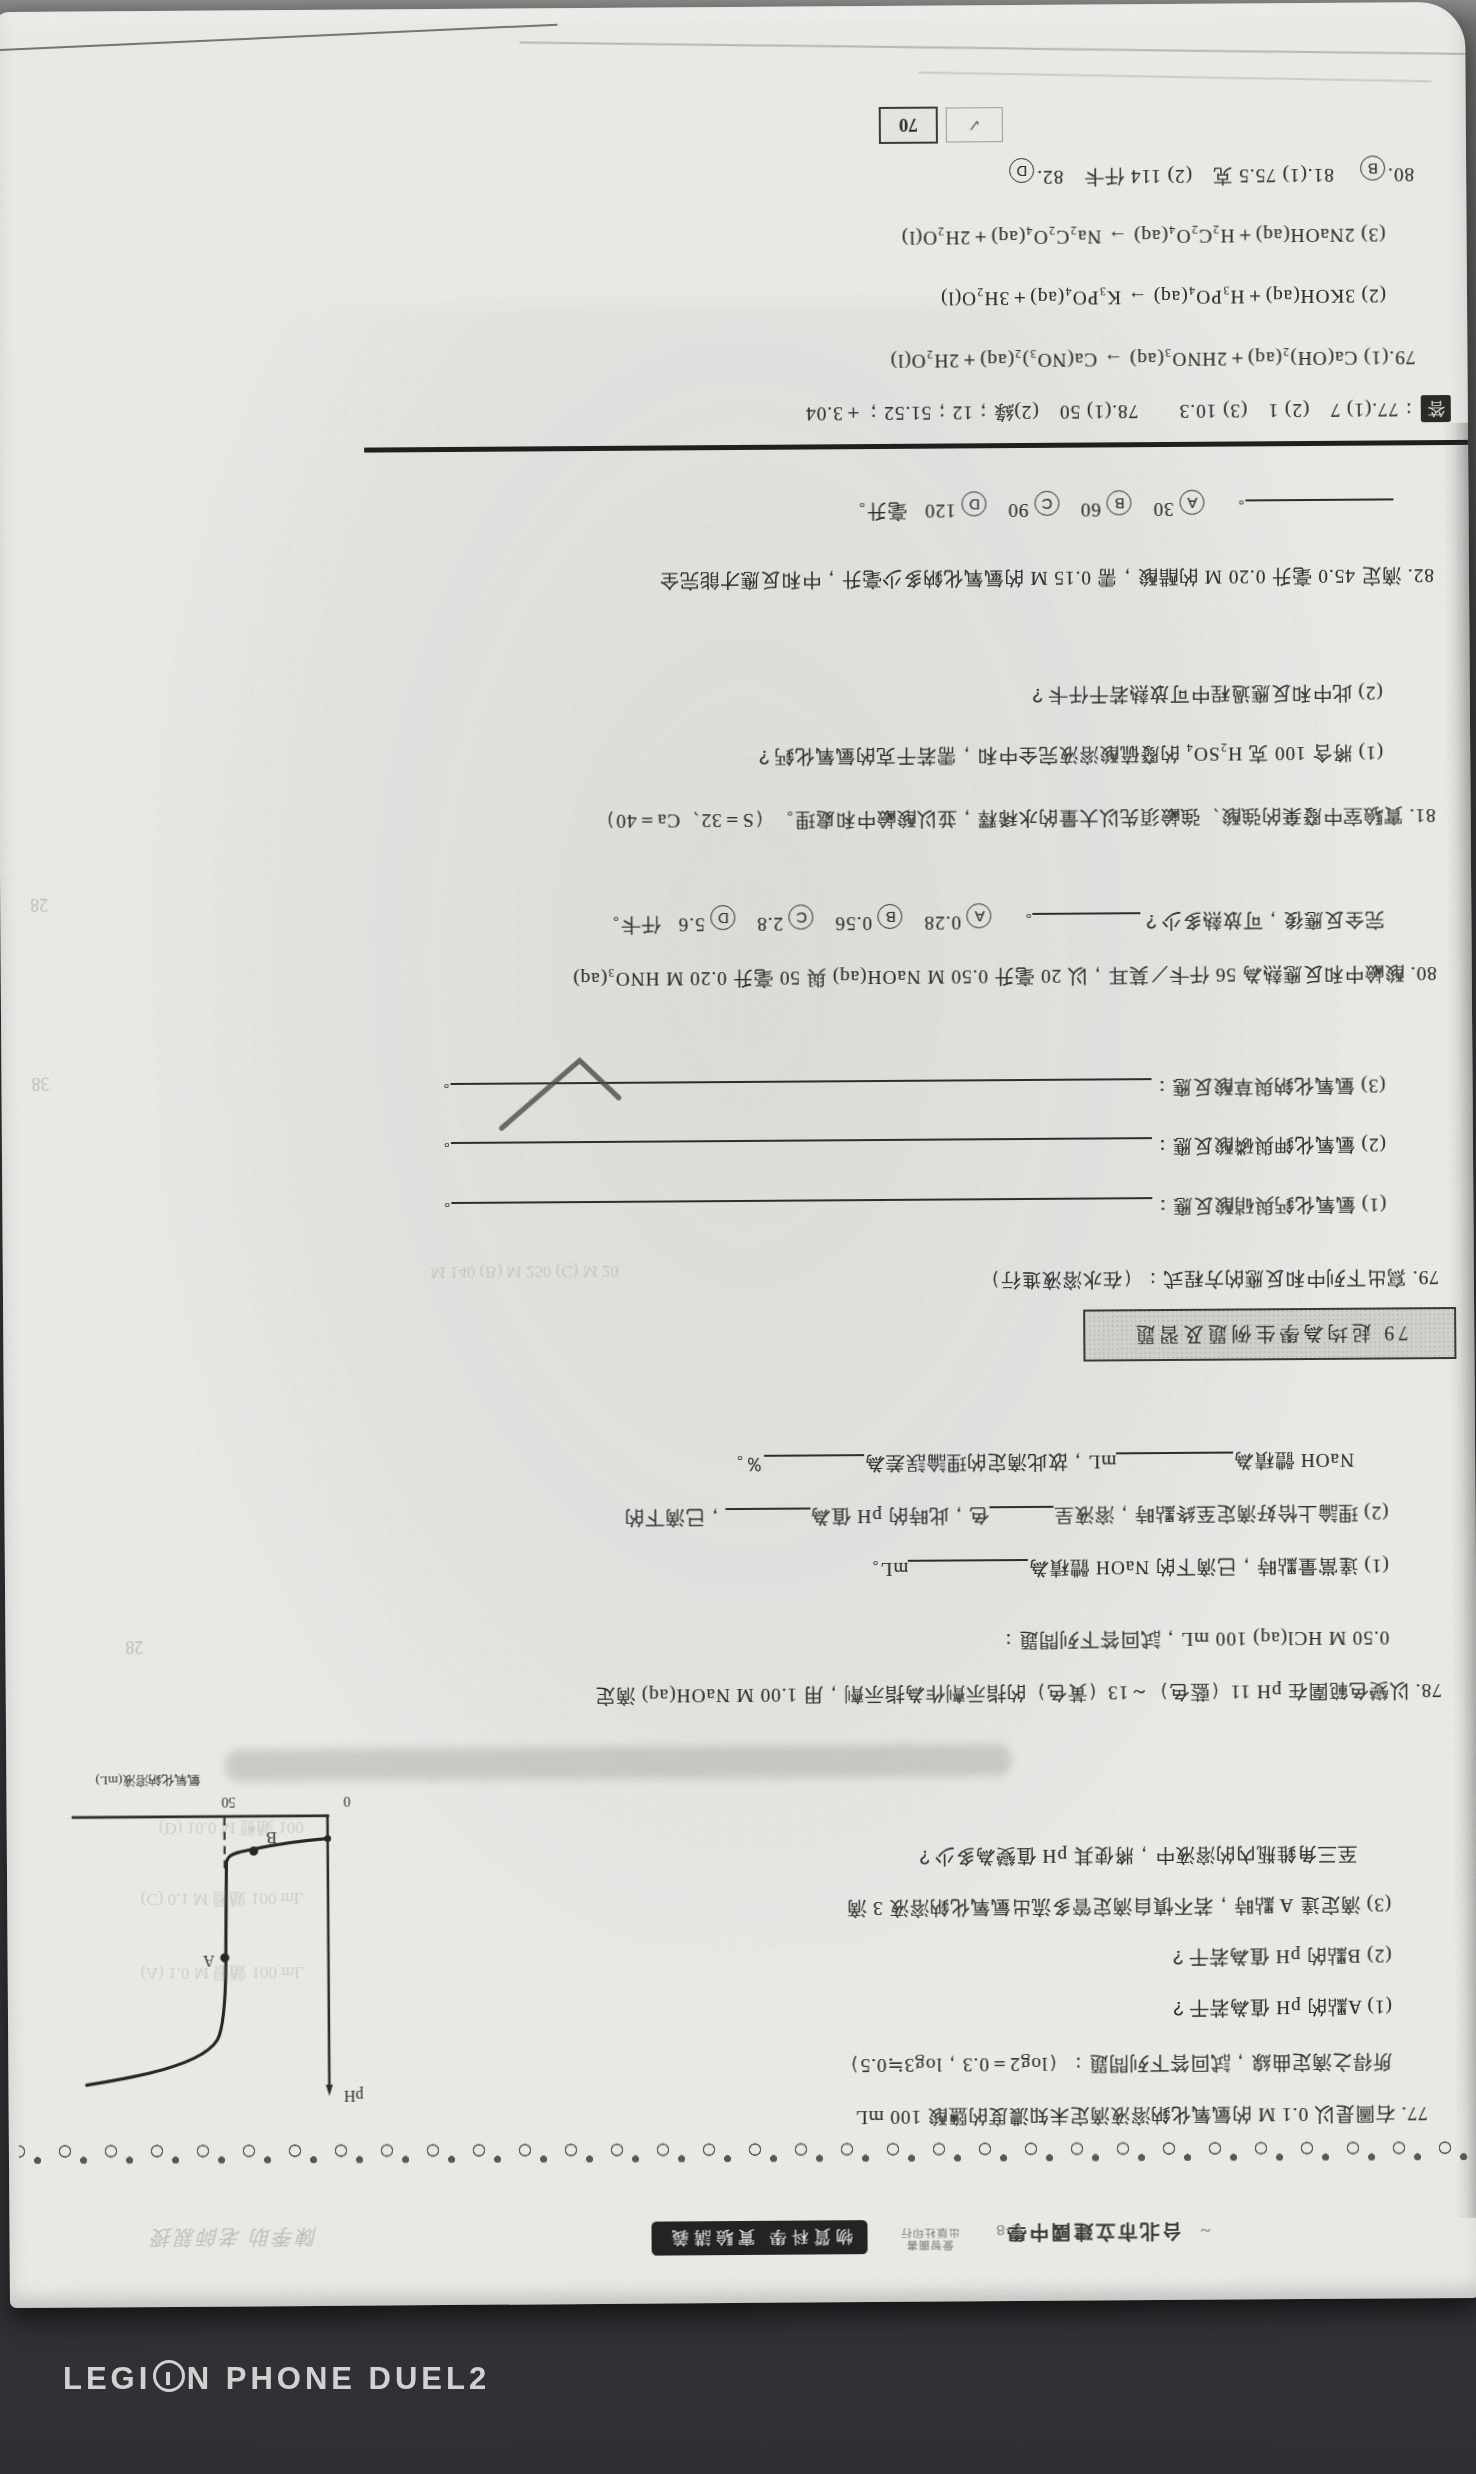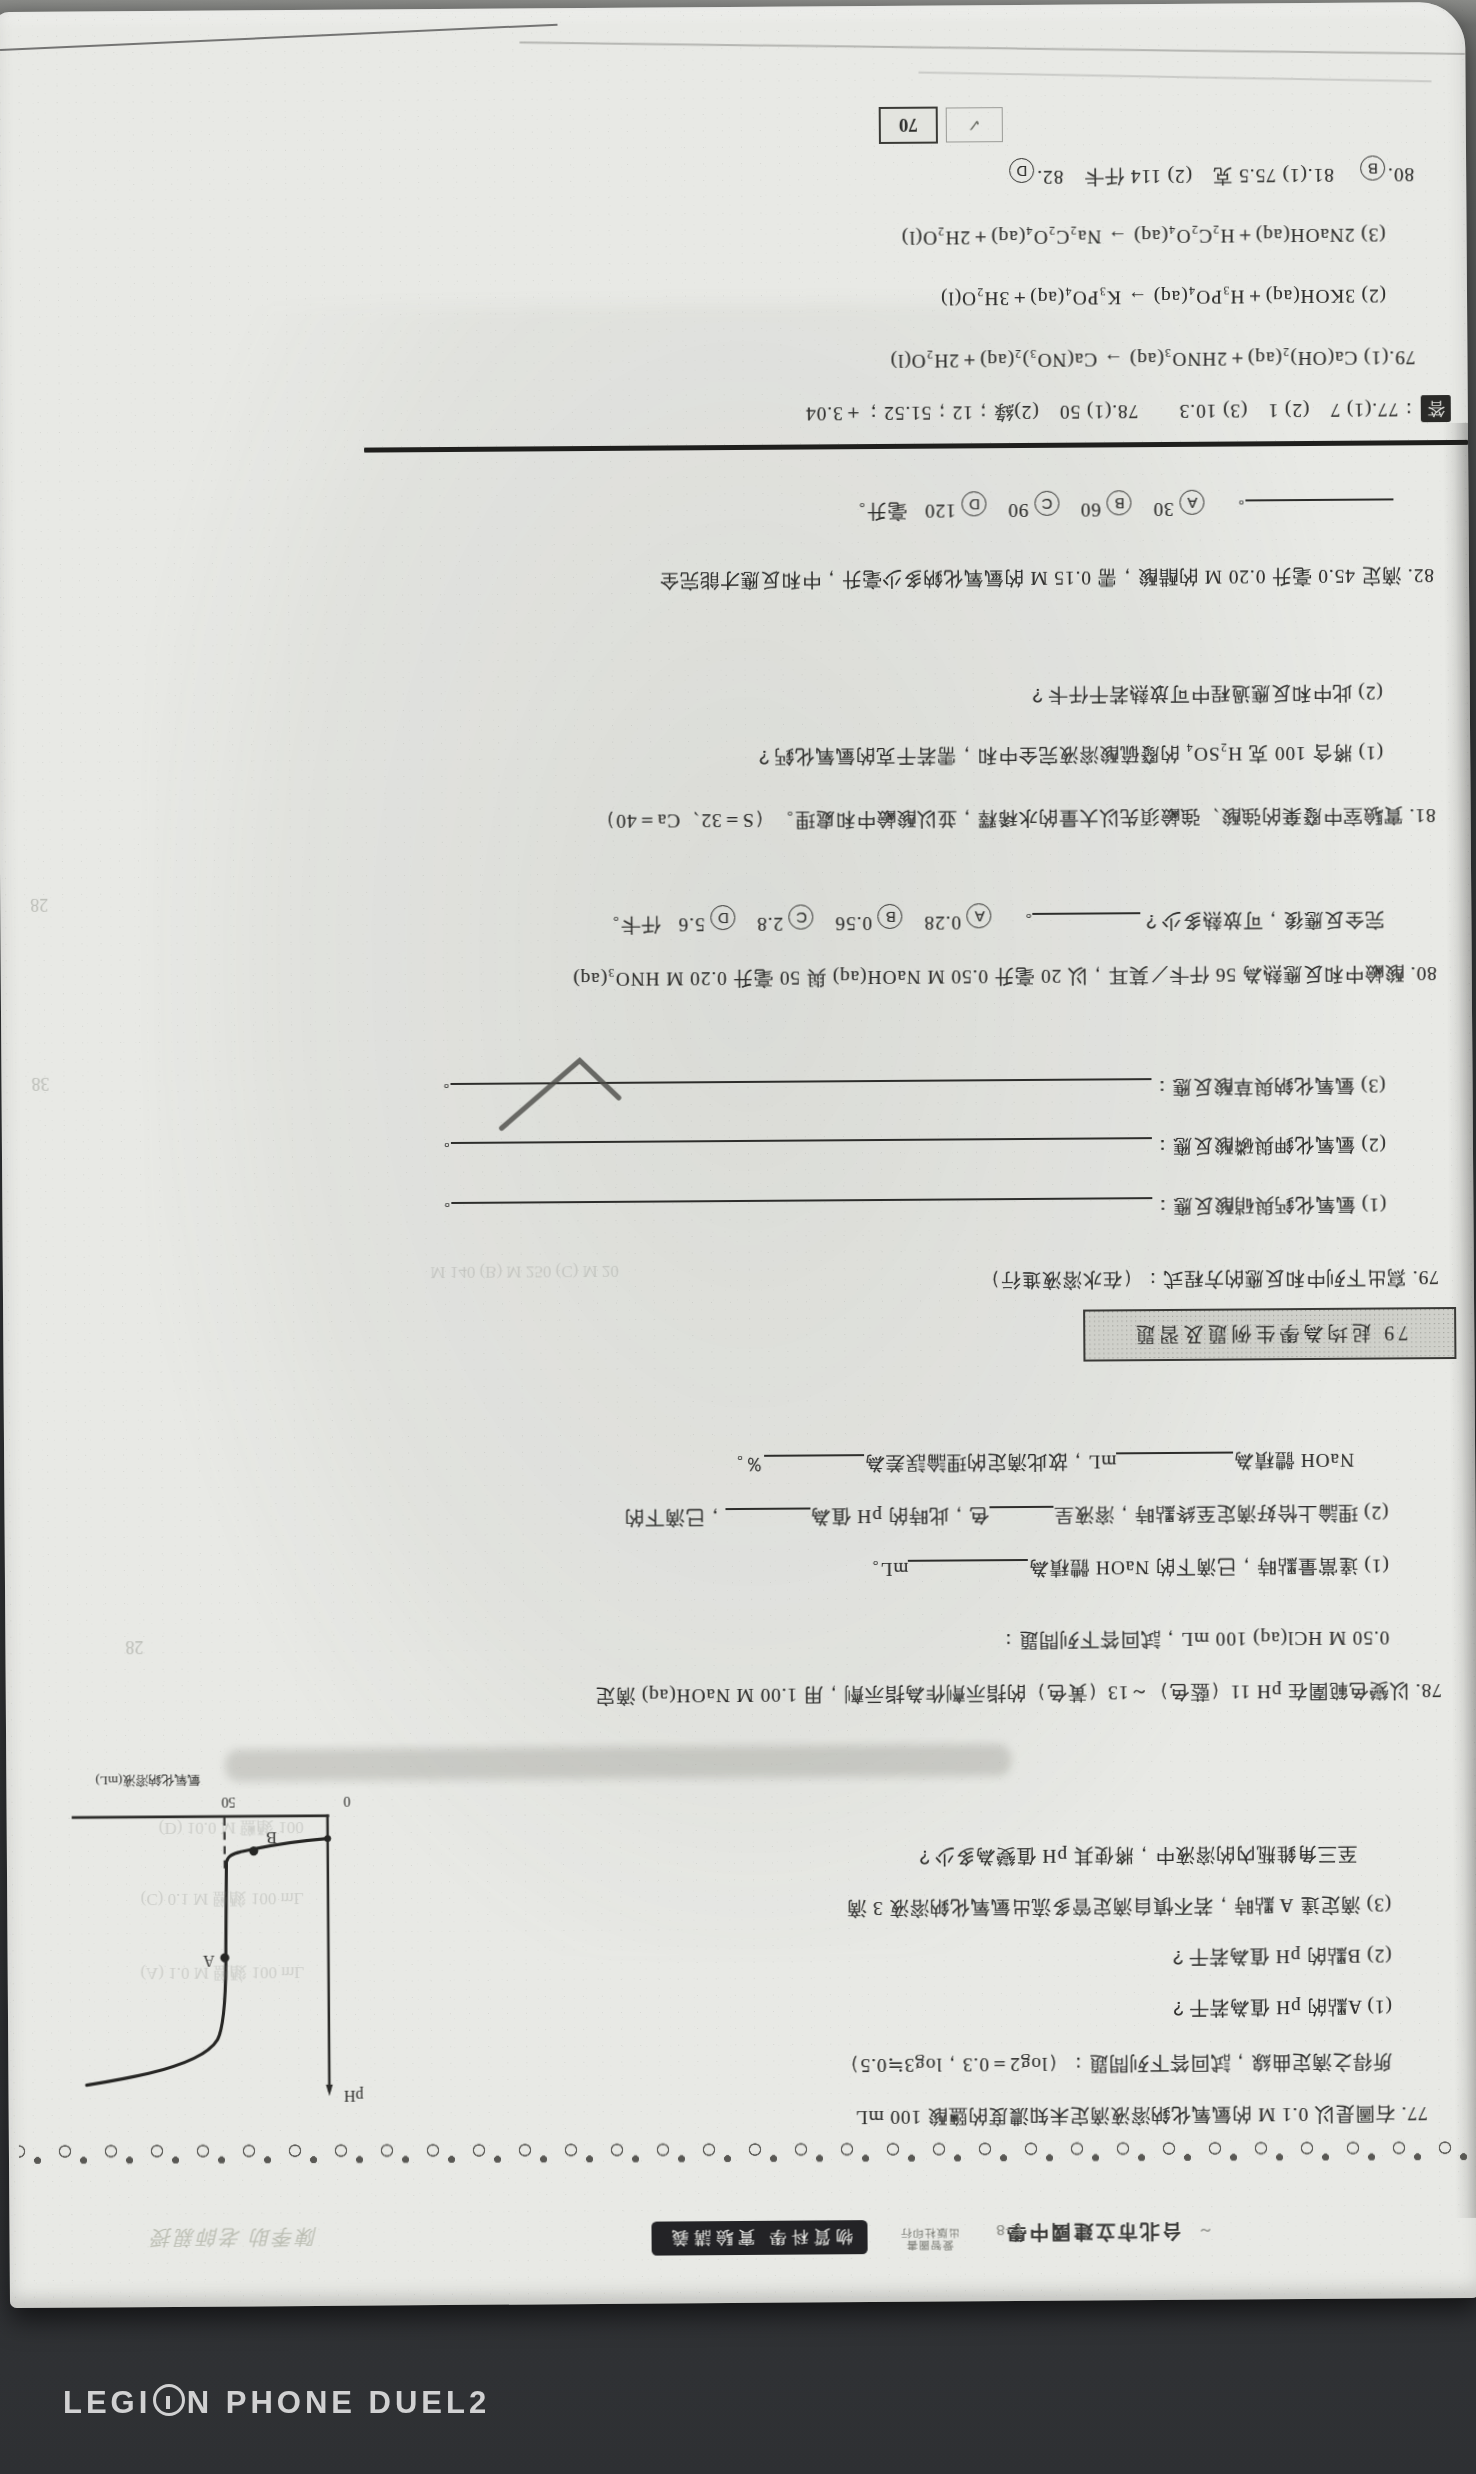--- a/index.html
+++ b/index.html
@@ -49,21 +49,21 @@
        background-size:46px 35px;background-repeat:repeat-x;}
   .rule{position:absolute;left:0;top:1853px;width:1104px;height:4.6px;background:#1f1f1d;border-radius:1.1px;}
   .smear{position:absolute;left:466px;top:525px;width:786px;height:32px;background:rgba(118,120,112,.26);
        filter:blur(4px);border-radius:13.7px;}
   .bleed{position:absolute;color:#6d706a;opacity:.22;transform:scale(-1,1);filter:blur(0.7px);font-size:17px;white-space:nowrap;}
   .mnum{position:absolute;color:#777a72;opacity:.4;filter:blur(0.5px);font-size:18px;}
   .check{position:absolute;left:838px;top:1157px;}
   figure.graph{position:absolute;left:1100px;top:188px;width:319px;height:365px;margin:0;}
   .fig-label{position:absolute;font-size:14.2px;color:#2e2e2c;white-space:nowrap;}
   .wm{position:absolute;left:63px;top:2360px;color:rgba(255,255,255,.78);
-      font-family:"Liberation Sans","DejaVu Sans",sans-serif;font-weight:bold;font-size:31px;letter-spacing:4px;margin-top:24px;}
+      font-family:"Liberation Sans","DejaVu Sans",sans-serif;font-weight:bold;font-size:31px;letter-spacing:4px;}
   .wm .o{display:inline-block;width:26px;height:26px;border:3.4px solid rgba(255,255,255,.78);border-radius:50%;
       vertical-align:-3.4px;position:relative;margin:0 1.7px;}
   .wm .o::after{content:"";position:absolute;left:10.3px;top:9px;width:4px;height:12.5px;background:rgba(255,255,255,.78);}
   .edgeline{position:absolute;left:0;top:49px;width:558px;height:1.7px;background:rgba(20,20,22,.55);transform:rotate(-2.6deg);transform-origin:0 0;}
   .footbox{position:absolute;display:flex;align-items:center;gap:8px;}
   .fb1{width:55px;height:33px;border:1.7px solid rgba(60,60,56,.45);color:#6a6c64;font-size:17px;display:flex;align-items:center;justify-content:center;}
   .fb2{width:55px;height:33px;border:2px solid #3a3a36;color:#2d2d2b;font-size:19px;font-weight:bold;display:flex;align-items:center;justify-content:center;background:#e3e4df;}
 </style>
 </head>
 <body>

